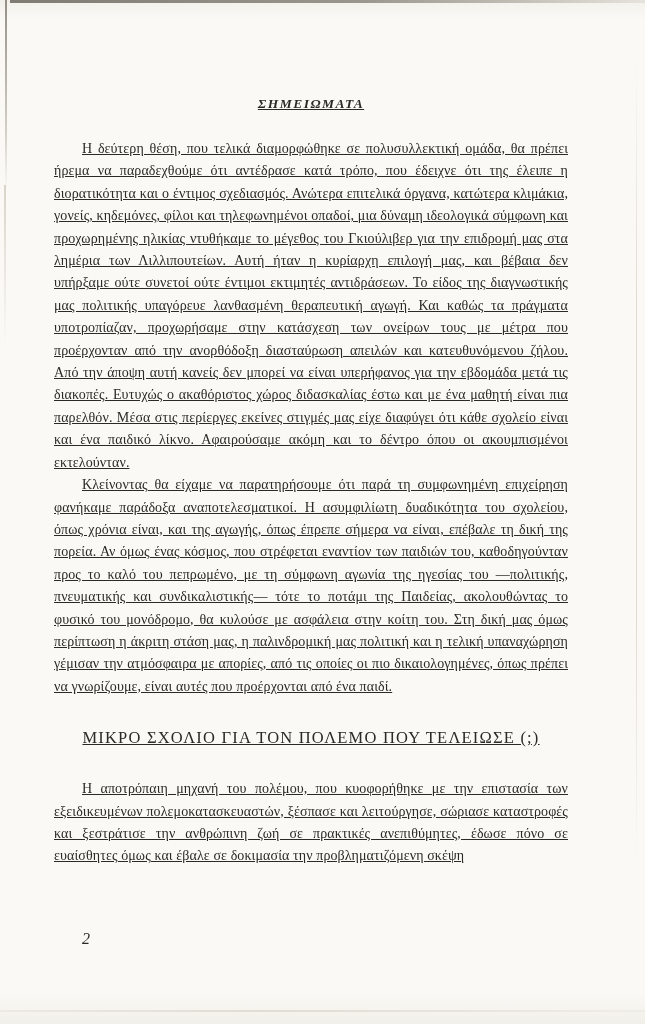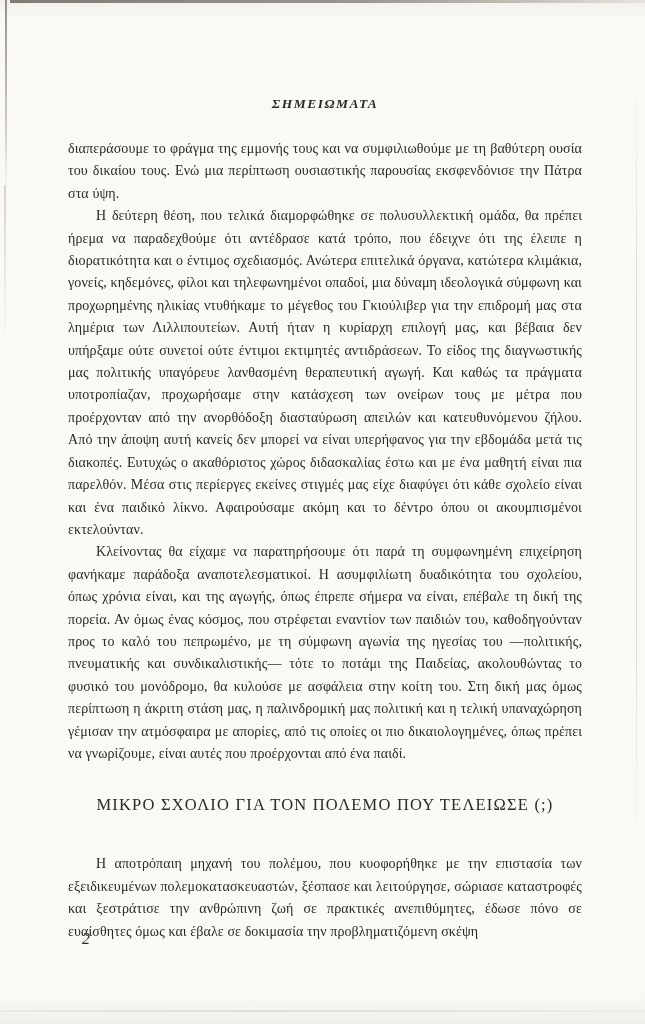--- a/index.html
+++ b/index.html
@@ -37,22 +37,23 @@
     background: linear-gradient(180deg, transparent, #dedbd2 30%, #dedbd2 70%, transparent);
   }
   .edge-bottom {
     position: absolute; left: 0; right: 0; bottom: 12px; height: 2px;
     background: linear-gradient(90deg, #e8e5de, #d6d3c9 40%, #e2dfd7 75%, #eceae3);
     opacity: .7;
   }
 
   .content {
     position: absolute;
-    left: 68px; top: 96px;
+    left: 54px; top: 96px;
     width: 514px;
+    text-decoration: underline;
   }
   .running-head {
     text-align: center;
     font-style: italic;
     font-weight: bold;
     font-size: 13.5px;
     letter-spacing: 1.5px;
     margin: 0 0 26px 0;
   }
   .bodytext p {
@@ -62,21 +63,21 @@
     text-align: justify;
     text-indent: 28px;
     letter-spacing: .1px;
   }
   .bodytext p.no-indent { text-indent: 0; }
   .section-heading {
     text-align: center;
     font-weight: normal;
     font-size: 16.5px;
     letter-spacing: 1.2px;
-    margin: 30px 0 38px 0;
+    margin: 30px 0 30px 0;
     white-space: nowrap;
   }
   .page-number {
     position: absolute;
     left: 82px; top: 930px;
     font-style: italic;
     font-size: 16px;
   }
 </style>
 </head>
@@ -86,21 +87,20 @@
 <div class="edge-top"></div>
 <div class="edge-left"></div>
 <div class="edge-left2"></div>
 <div class="edge-right"></div>
 <div class="edge-bottom"></div>
 
 <div class="content">
   <div class="running-head">ΣΗΜΕΙΩΜΑΤΑ</div>
 
   <div class="bodytext">
-    <p class="no-indent">διαπεράσουμε το φράγμα της εμμονής τους και να συμφιλιωθούμε με τη βαθύτερη ουσία του δικαίου τους. Ενώ μια περίπτωση ουσιαστικής παρουσίας εκσφενδόνισε την Πάτρα στα ύψη.</p>
     <p>Η δεύτερη θέση, που τελικά διαμορφώθηκε σε πολυσυλλεκτική ομάδα, θα πρέπει ήρεμα να παραδεχθούμε ότι αντέδρασε κατά τρόπο, που έδειχνε ότι της έλειπε η διορατικότητα και ο έντιμος σχεδιασμός. Ανώτερα επιτελικά όργανα, κατώτερα κλιμάκια, γονείς, κηδεμόνες, φίλοι και τηλεφωνημένοι οπαδοί, μια δύναμη ιδεολογικά σύμφωνη και προχωρημένης ηλικίας ντυθήκαμε το μέγεθος του Γκιούλιβερ για την επιδρομή μας στα λημέρια των Λιλλιπουτείων. Αυτή ήταν η κυρίαρχη επιλογή μας, και βέβαια δεν υπήρξαμε ούτε συνετοί ούτε έντιμοι εκτιμητές αντιδράσεων. Το είδος της διαγνωστικής μας πολιτικής υπαγόρευε λανθασμένη θεραπευτική αγωγή. Και καθώς τα πράγματα υποτροπίαζαν, προχωρήσαμε στην κατάσχεση των ονείρων τους με μέτρα που προέρχονταν από την ανορθόδοξη διασταύρωση απειλών και κατευθυνόμενου ζήλου. Από την άποψη αυτή κανείς δεν μπορεί να είναι υπερήφανος για την εβδομάδα μετά τις διακοπές. Ευτυχώς ο ακαθόριστος χώρος διδασκαλίας έστω και με ένα μαθητή είναι πια παρελθόν. Μέσα στις περίεργες εκείνες στιγμές μας είχε διαφύγει ότι κάθε σχολείο είναι και ένα παιδικό λίκνο. Αφαιρούσαμε ακόμη και το δέντρο όπου οι ακουμπισμένοι εκτελούνταν.</p>
     <p>Κλείνοντας θα είχαμε να παρατηρήσουμε ότι παρά τη συμφωνημένη επιχείρηση φανήκαμε παράδοξα αναποτελεσματικοί. Η ασυμφιλίωτη δυαδικότητα του σχολείου, όπως χρόνια είναι, και της αγωγής, όπως έπρεπε σήμερα να είναι, επέβαλε τη δική της πορεία. Αν όμως ένας κόσμος, που στρέφεται εναντίον των παιδιών του, καθοδηγούνταν προς το καλό του πεπρωμένο, με τη σύμφωνη αγωνία της ηγεσίας του —πολιτικής, πνευματικής και συνδικαλιστικής— τότε το ποτάμι της Παιδείας, ακολουθώντας το φυσικό του μονόδρομο, θα κυλούσε με ασφάλεια στην κοίτη του. Στη δική μας όμως περίπτωση η άκριτη στάση μας, η παλινδρομική μας πολιτική και η τελική υπαναχώρηση γέμισαν την ατμόσφαιρα με απορίες, από τις οποίες οι πιο δικαιολογημένες, όπως πρέπει να γνωρίζουμε, είναι αυτές που προέρχονται από ένα παιδί.</p>
 
     <h2 class="section-heading">ΜΙΚΡΟ ΣΧΟΛΙΟ ΓΙΑ ΤΟΝ ΠΟΛΕΜΟ ΠΟΥ ΤΕΛΕΙΩΣΕ (;)</h2>
 
     <p>Η αποτρόπαιη μηχανή του πολέμου, που κυοφορήθηκε με την επιστασία των εξειδικευμένων πολεμοκατασκευαστών, ξέσπασε και λειτούργησε, σώριασε καταστροφές και ξεστράτισε την ανθρώπινη ζωή σε πρακτικές ανεπιθύμητες, έδωσε πόνο σε ευαίσθητες όμως και έβαλε σε δοκιμασία την προβληματιζόμενη σκέψη</p>
   </div>
 </div>
 
 <div class="page-number">2</div>

